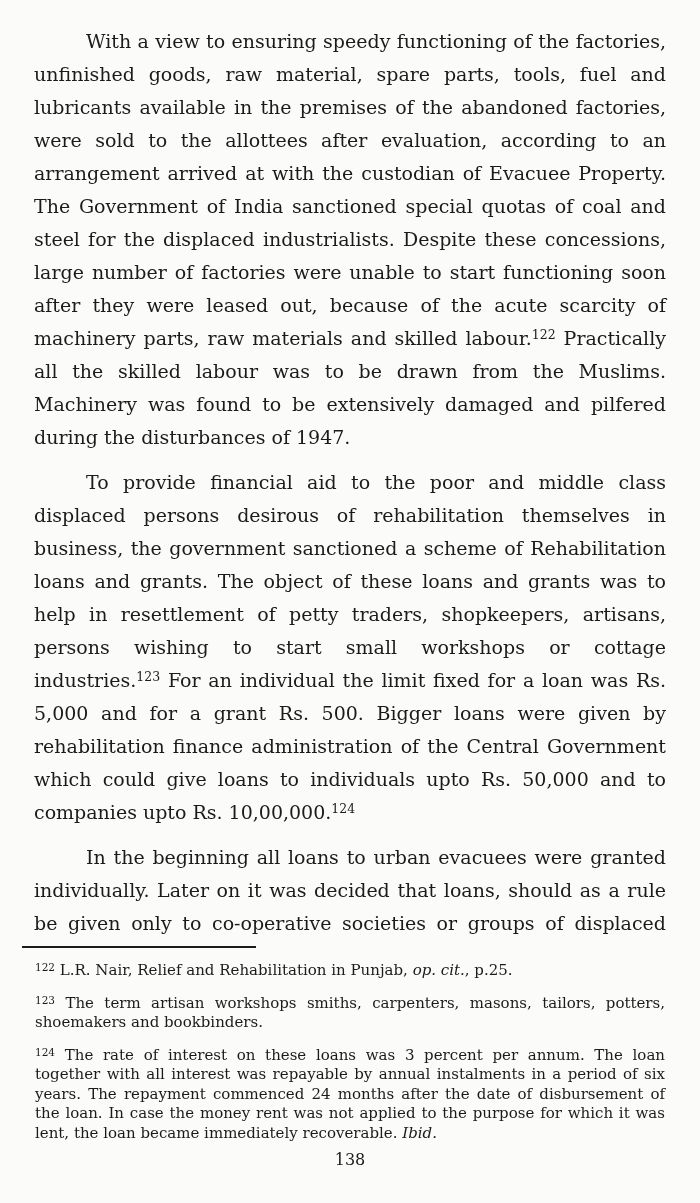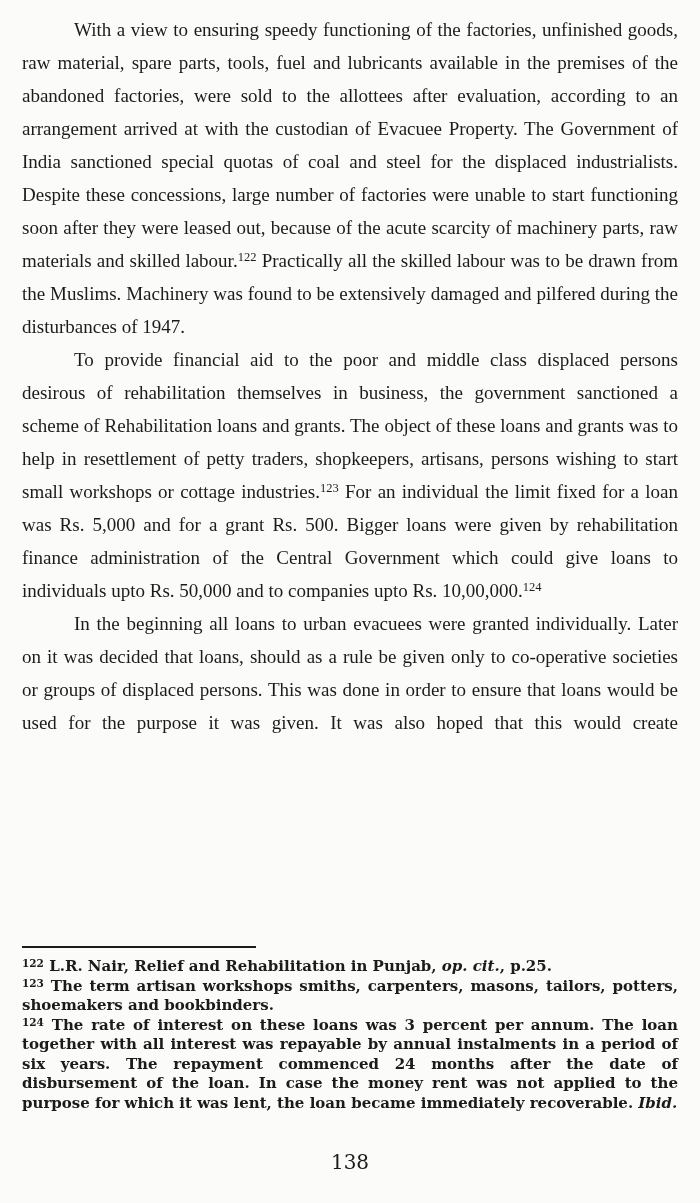--- a/index.html
+++ b/index.html
@@ -18,21 +18,21 @@
     position: absolute;
     top: 13px;
     left: 22px;
     width: 656px;
     max-height: 928px;
     overflow: hidden;
     font-size: 19px;
     line-height: 33px;
     text-align: justify;
   }
-  .para { text-indent: 52px; margin: 0; font-family: Liberation Serif, serif; }
+  .para { text-indent: 52px; margin: 12px; }
   .para.last-stretched { text-align-last: justify; }
   .ref {
     font-size: 12.5px;
     line-height: 0;
     vertical-align: baseline;
     position: relative;
     top: -6.5px;
   }
   .footnotes {
     position: absolute;
@@ -41,35 +41,35 @@
     width: 656px;
     font-size: 15px;
     line-height: 19.5px;
     text-align: justify;
   }
   .fn-rule {
     width: 234px;
     border-top: 2px solid #1b1b1b;
     margin-bottom: 9px;
   }
-  .fn { margin: 0; font-weight: bold; }
+  .fn { margin: 13px; }
   .fn-num {
     font-size: 10.5px;
     line-height: 0;
     vertical-align: baseline;
     position: relative;
     top: -4px;
   }
   .page-number {
     position: absolute;
     top: 1150px;
     left: 0;
     width: 100%;
     text-align: center;
-    font-size: 20px;
+    font-size: 16px;
   }
 </style>
 </head>
 <body>
 
 <div class="page">
 
   <main class="body-text">
     <p class="para"><span>With a view to ensuring speedy functioning of the factories, unfinished goods, raw material, spare parts, tools, fuel and lubricants available in the premises of the abandoned factories, were sold to the allottees after evaluation, according to an arrangement arrived at with the custodian of Evacuee Property. The Government of India sanctioned special quotas of coal and steel for the displaced industrialists. Despite these concessions, large number of factories were unable to start functioning soon after they were leased out, because of the acute scarcity of machinery parts, raw materials and skilled labour.</span><sup class="ref">122</sup><span> Practically all the skilled labour was to be drawn from the Muslims. Machinery was found to be extensively damaged and pilfered during the disturbances of 1947.</span></p>
     <p class="para"><span>To provide financial aid to the poor and middle class displaced persons desirous of rehabilitation themselves in business, the government sanctioned a scheme of Rehabilitation loans and grants. The object of these loans and grants was to help in resettlement of petty traders, shopkeepers, artisans, persons wishing to start small workshops or cottage industries.</span><sup class="ref">123</sup><span> For an individual the limit fixed for a loan was Rs. 5,000 and for a grant Rs. 500. Bigger loans were given by rehabilitation finance administration of the Central Government which could give loans to individuals upto Rs. 50,000 and to companies upto Rs. 10,00,000.</span><sup class="ref">124</sup></p>

